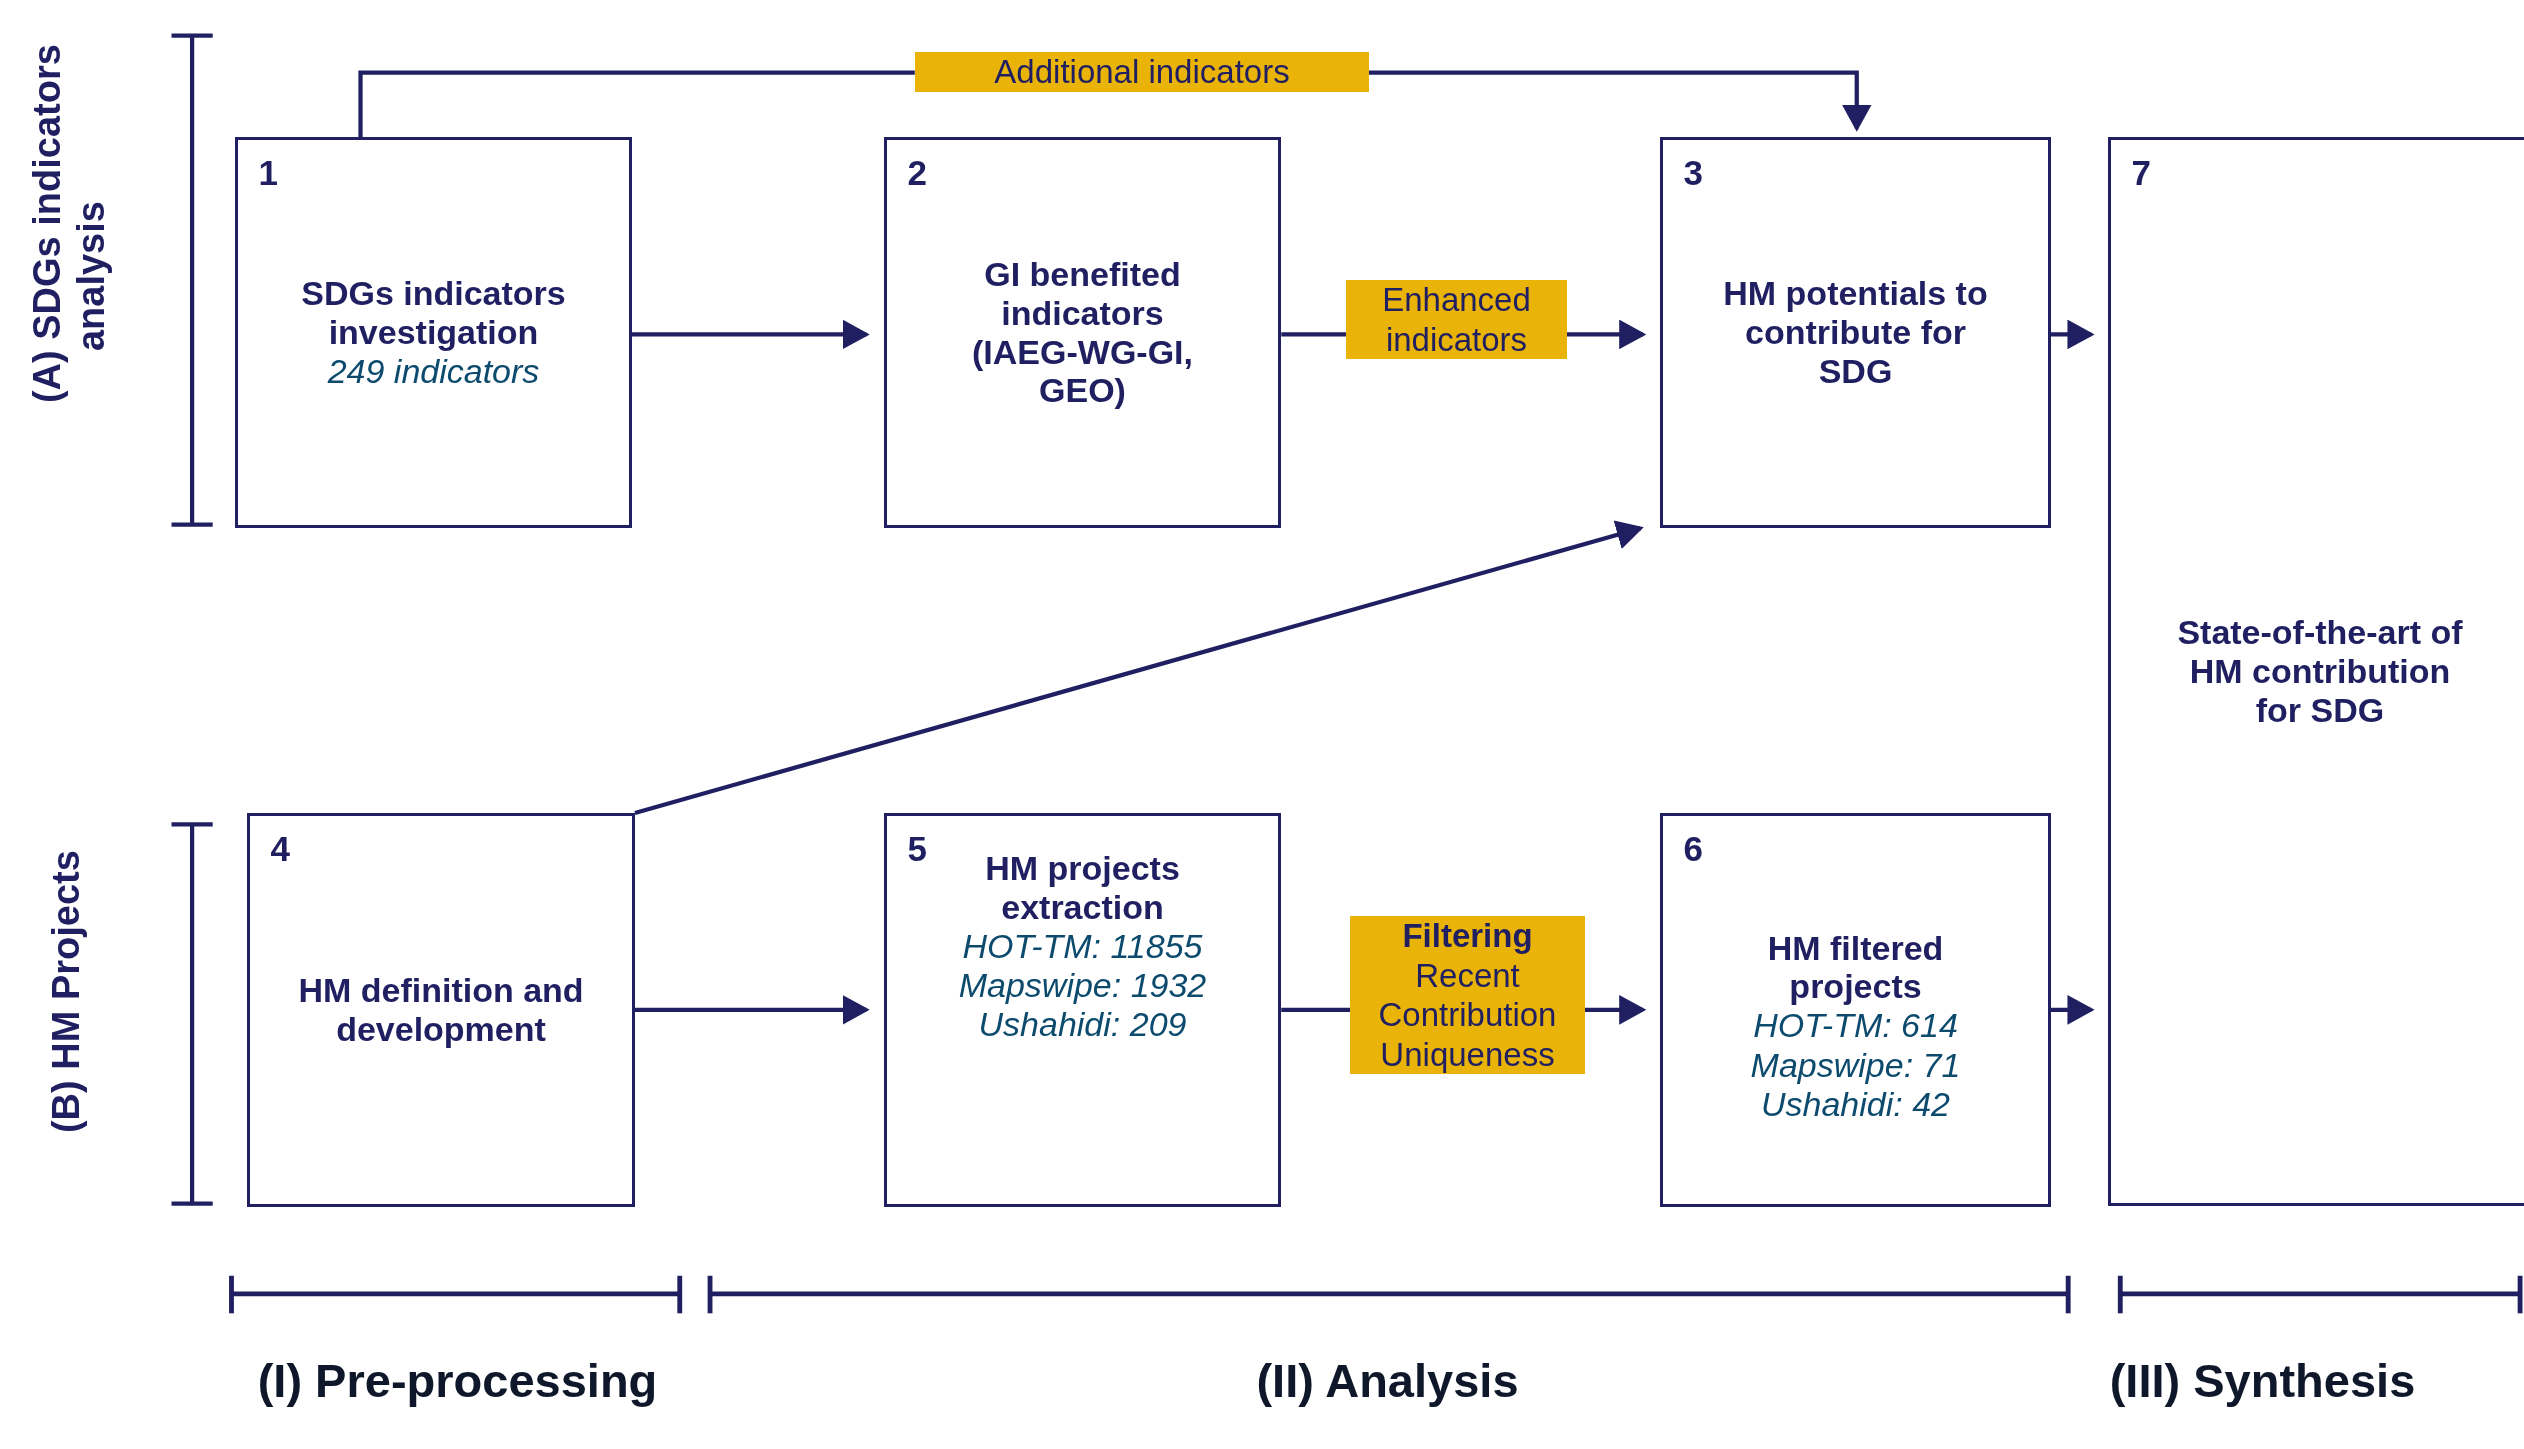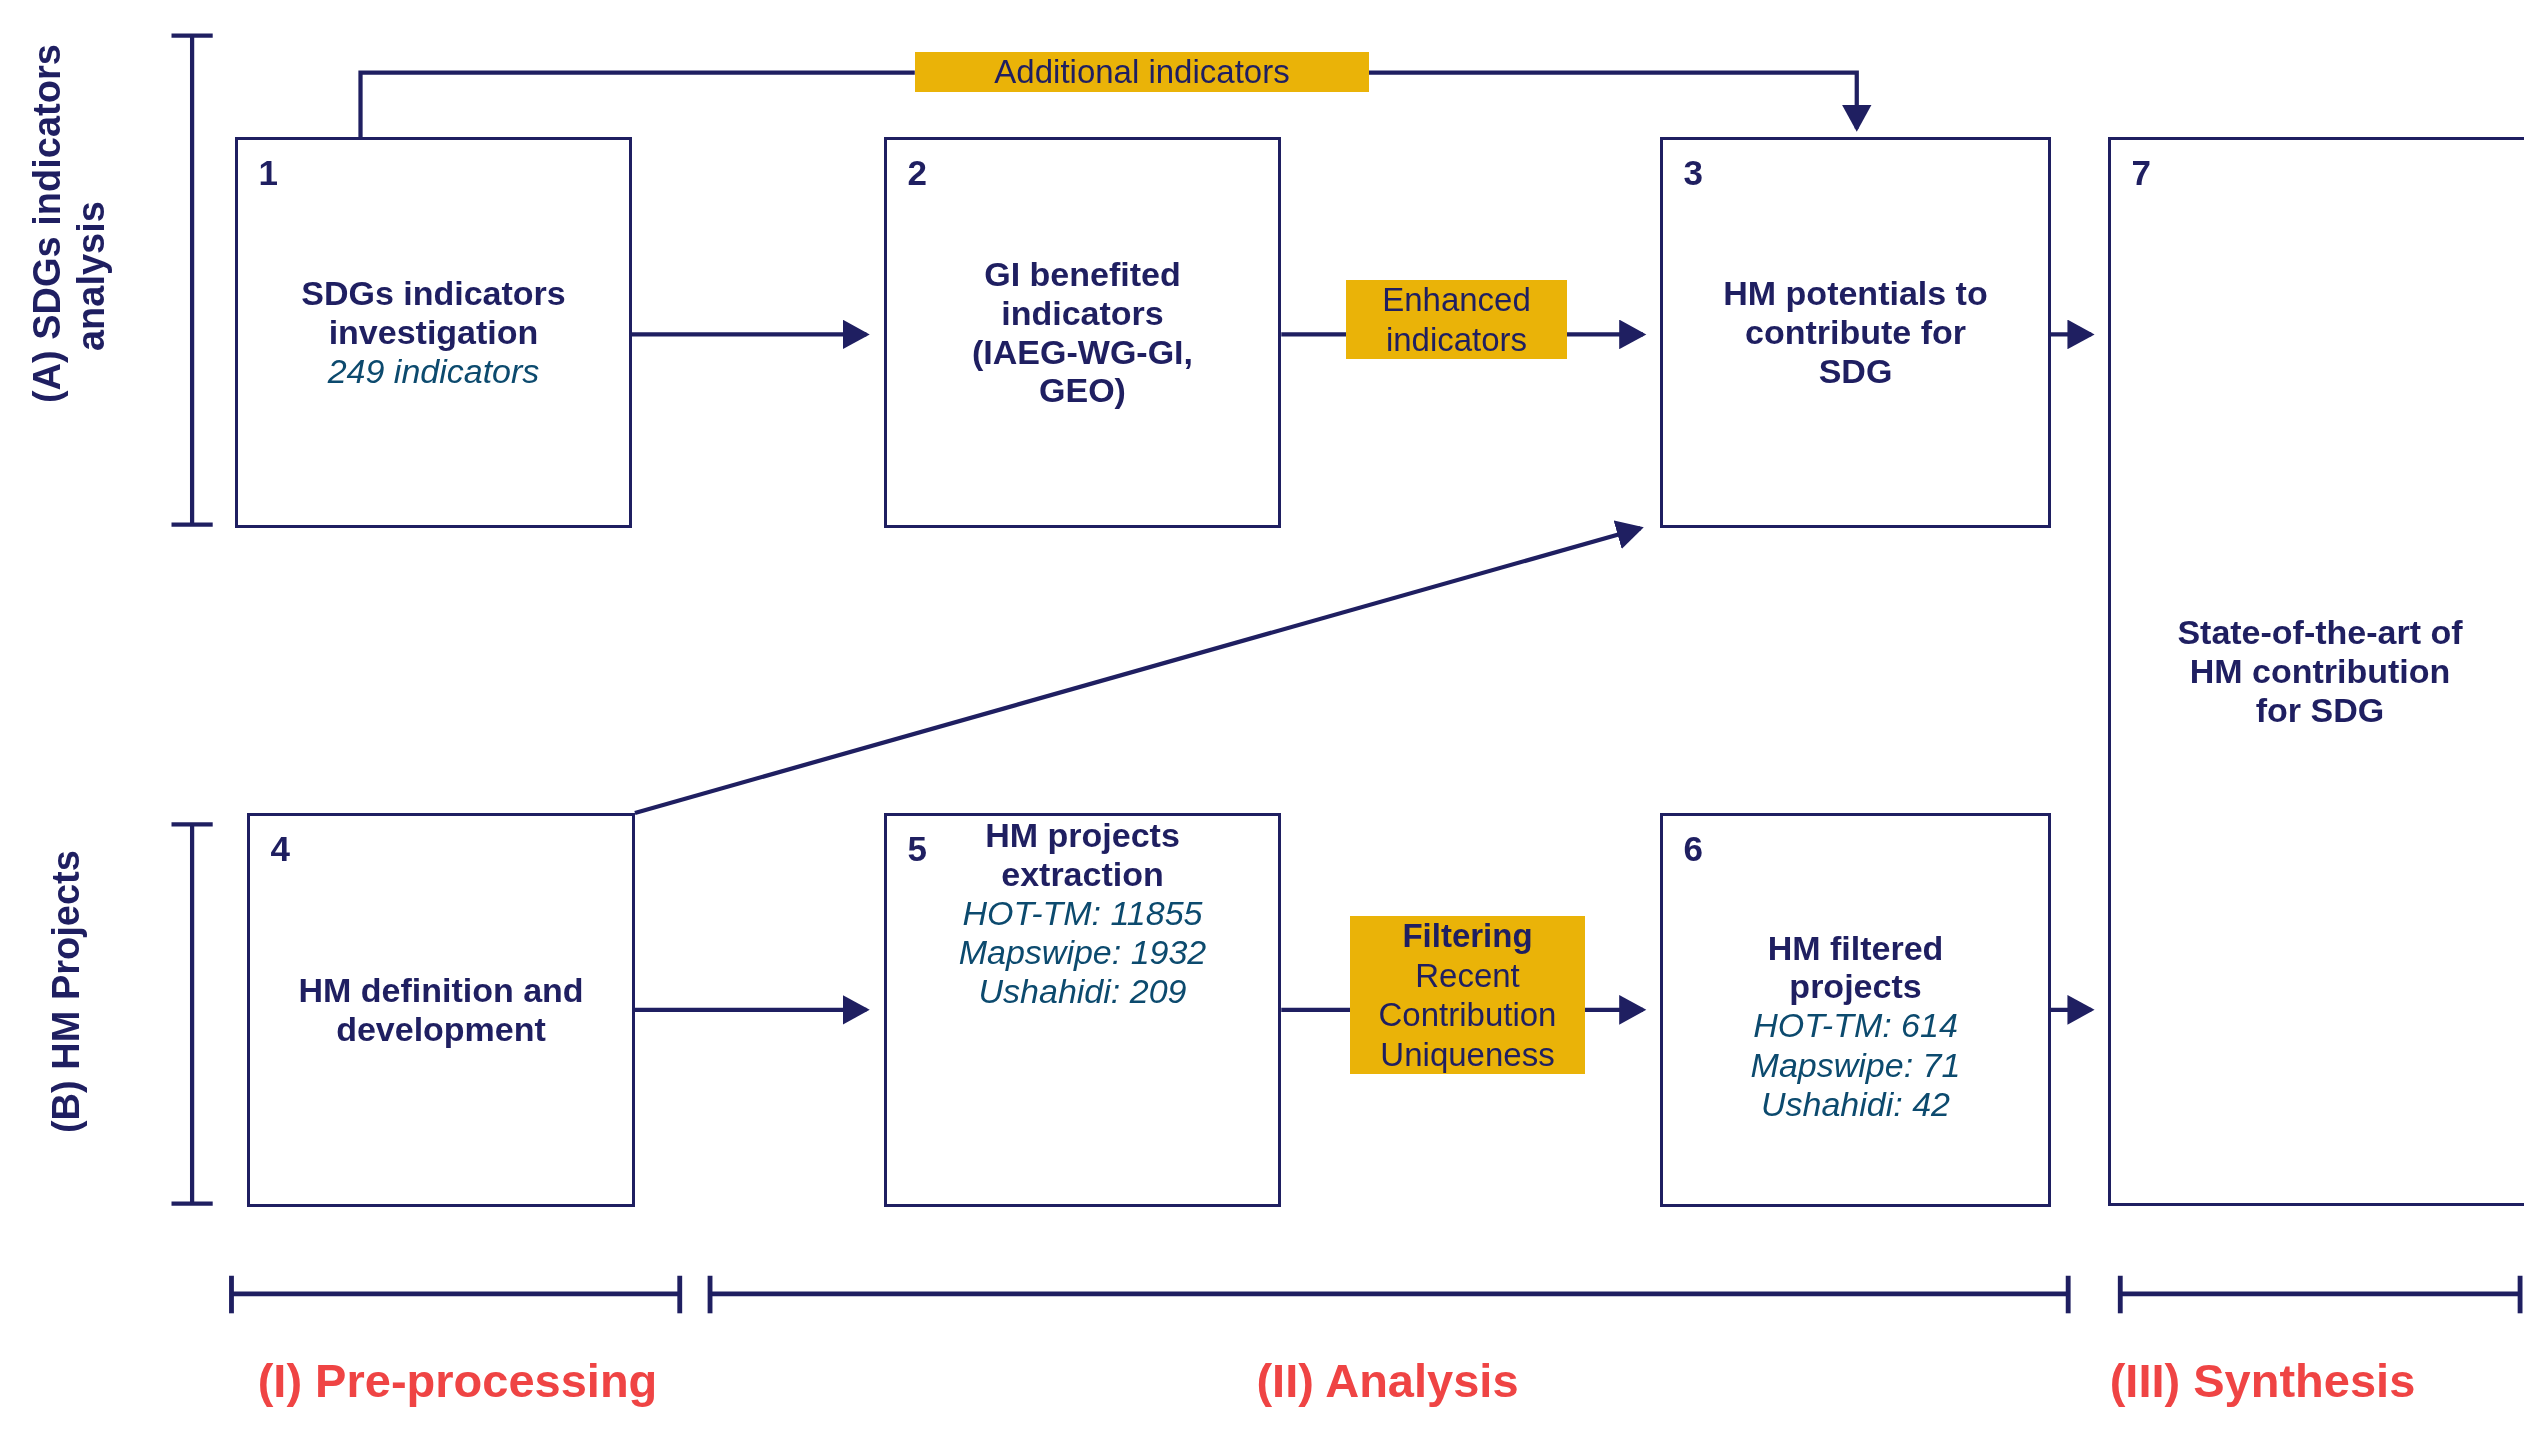--- a/index.html
+++ b/index.html
@@ -83,21 +83,21 @@
     line-height:1.16;
     color:#1f1f61;
     white-space:nowrap;
   }
   
   .phase{
     position:absolute;
     text-align:center;
     font-size:47px;
     font-weight:bold;
-    color:#ef4444;
+    color:#0f172a;
     white-space:nowrap;
   }
 </style>
 </head>
 <body>
 
 <div id="stage">
 
   <svg class="overlay" viewBox="0 0 4168 2392">
     <defs>
@@ -205,21 +205,21 @@
   <div class="nodebox" style="left:247px; top:813px; width:388px; height:394px;">
     <span class="node-num">4</span>
     <div class="node-body">
       <div class="ttl">HM definition and</div>
       <div class="ttl">development</div>
     </div>
   </div>
 
   <div class="nodebox" style="left:884px; top:813px; width:397px; height:394px;">
     <span class="node-num">5</span>
-    <div class="node-body" style="justify-content:flex-start; ">
+    <div class="node-body" style="justify-content:flex-start; padding-top:33px;">
       <div class="ttl">HM projects</div>
       <div class="ttl">extraction</div>
       <div class="sub">HOT-TM: 11855</div>
       <div class="sub">Mapswipe: 1932</div>
       <div class="sub">Ushahidi: 209</div>
     </div>
   </div>
 
   <div class="nodebox" style="left:1660px; top:813px; width:391px; height:394px;">
     <span class="node-num">6</span>

